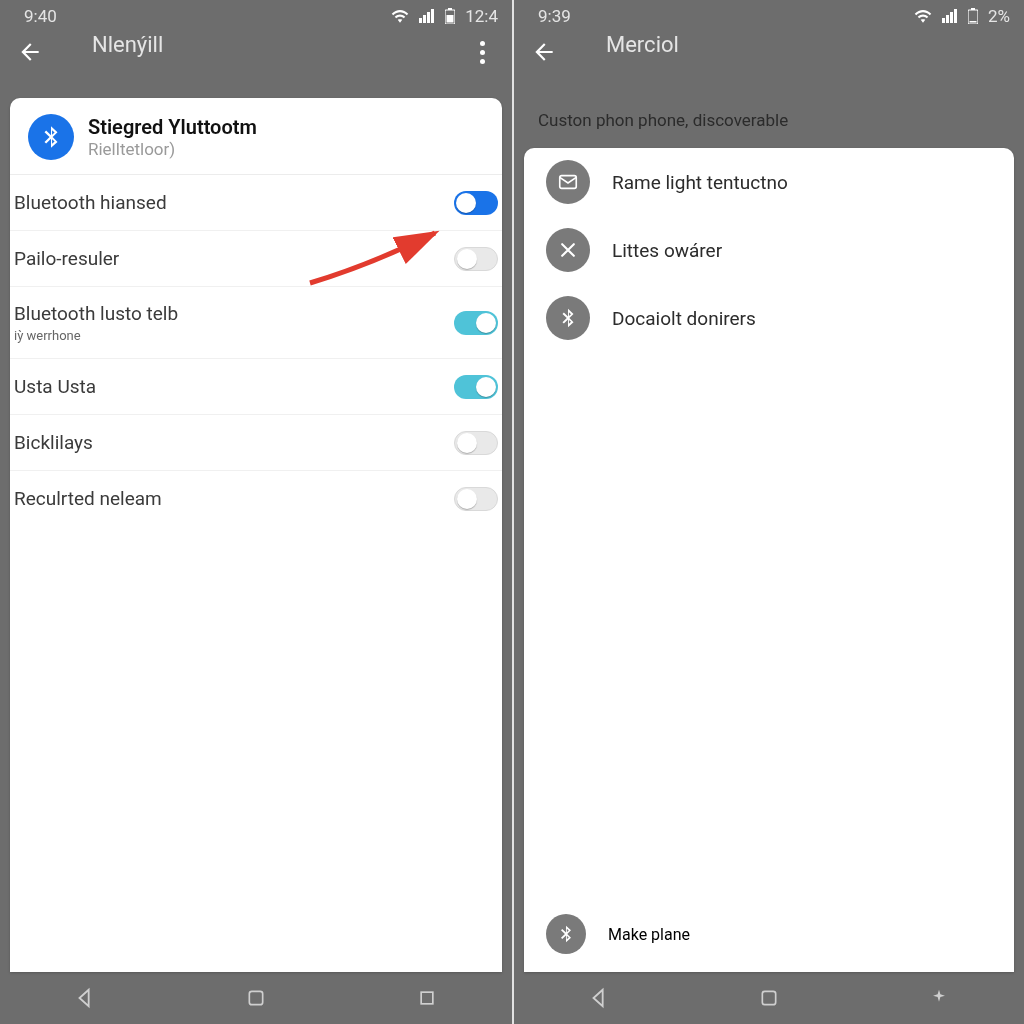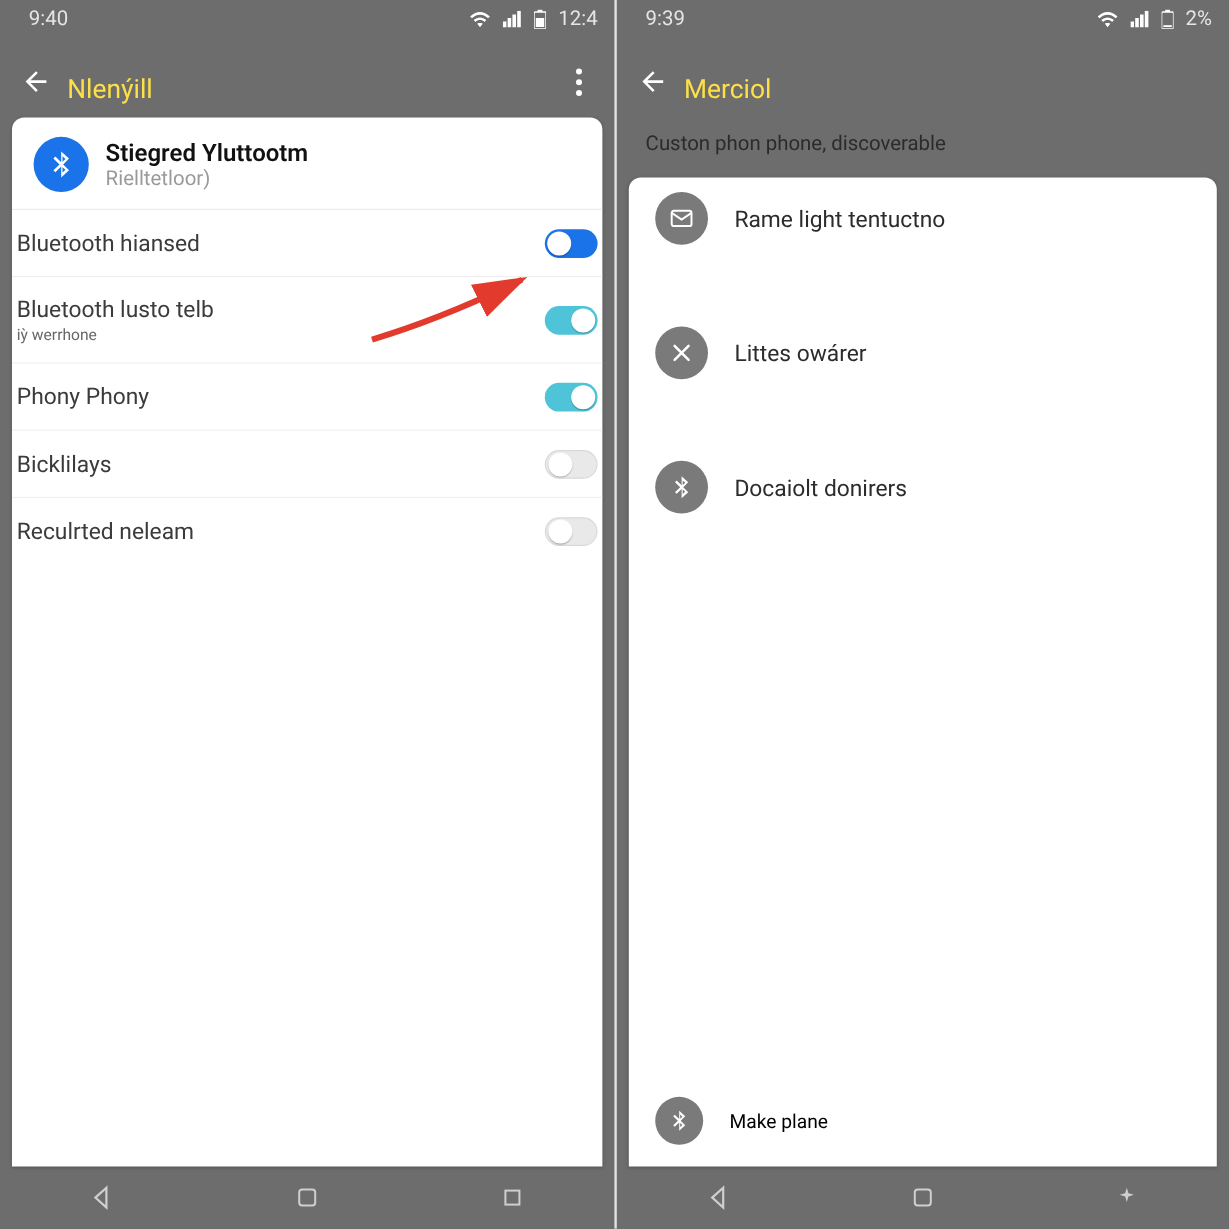--- a/index.html
+++ b/index.html
@@ -18,21 +18,21 @@
     height: 32px; padding: 0 14px 0 24px;
     display: flex; align-items: center; justify-content: space-between;
     color: #e5e5e5; font-size: 17px; font-weight: 400;
   }
   .status-right { display: flex; align-items: center; gap: 10px; }
   .status-right svg { display: block; }
 
   
   .app-bar {
     height: 56px; padding: 0 10px;
-    display: flex; align-items: flex-end; color: #fde047;
+    display: flex; align-items: flex-start; color: #e5e5e5; gap: 36px;
   }
   .app-bar .back-btn { width: 40px; height: 40px; display:flex;align-items:center;justify-content:center; border-radius:50%; }
   .app-bar .title { font-size: 22px; font-weight: 400; margin-left: 6px; flex:1; }
   .app-bar .overflow { width: 40px; height: 40px; display:flex;align-items:center;justify-content:center; }
   .overflow-dots { display:flex; flex-direction:column; gap:4px; }
   .overflow-dots span { width:5px; height:5px; background:#fff; border-radius:50%; }
 
   
   .card-wrap { flex:1; padding: 10px 10px 0 10px; display:flex; flex-direction:column; }
   .card {
@@ -76,21 +76,21 @@
   .toggle.on-blue.dot-left::after { left:2px; right:auto; }
   .toggle.on-teal { background:#4fc3d8; }
   .toggle.on-teal::after { content:""; position:absolute; right:2px; top:2px; width:20px;height:20px;border-radius:50%;background:#fff;box-shadow:0 1px 1px rgba(0,0,0,.25); }
 
   
   .subtitle {
     padding: 22px 24px 18px 24px;
     font-size:17px; color:#2b2b2b;
   }
   
-  .list-card { flex:1; display:flex; flex-direction:column;gap:44px; }
+  .list-card { flex:1; display:flex; flex-direction:column; }
   .list-row {
     display:flex; align-items:center; gap:22px;
     padding: 12px 22px; min-height:66px;
   }
   .round-icon {
     width:44px; height:44px; border-radius:50%;
     background:#7a7a7a; display:flex;align-items:center;justify-content:center;
     flex-shrink:0; color:#fff;
   }
   .list-row .lbl { font-size:19px; color:#2c2c2c; }
@@ -166,28 +166,32 @@
           <span class="t1">Stiegred Yluttootm</span>
           <span class="t2">Rielltetloor)</span>
         </div>
       </div>
 
       <div class="row">
         <div class="lbl">Bluetooth hiansed</div>
         <div class="toggle on-blue dot-left"></div>
       </div>
       <div class="row">
+        <div class="lbl">Pailo-resuler</div>
+        <div class="toggle off"></div>
+      </div>
+      <div class="row">
         <div class="lbl">
           <span>Bluetooth lusto telb</span>
           <span class="sub">iỳ werrhone</span>
         </div>
         <div class="toggle on-teal"></div>
       </div>
       <div class="row">
-        <div class="lbl">Phony Phony</div>
+        <div class="lbl">Usta Usta</div>
         <div class="toggle on-teal"></div>
       </div>
       <div class="row">
         <div class="lbl">Bicklilays</div>
         <div class="toggle off"></div>
       </div>
       <div class="row">
         <div class="lbl">Reculrted neleam</div>
         <div class="toggle off"></div>
       </div>

